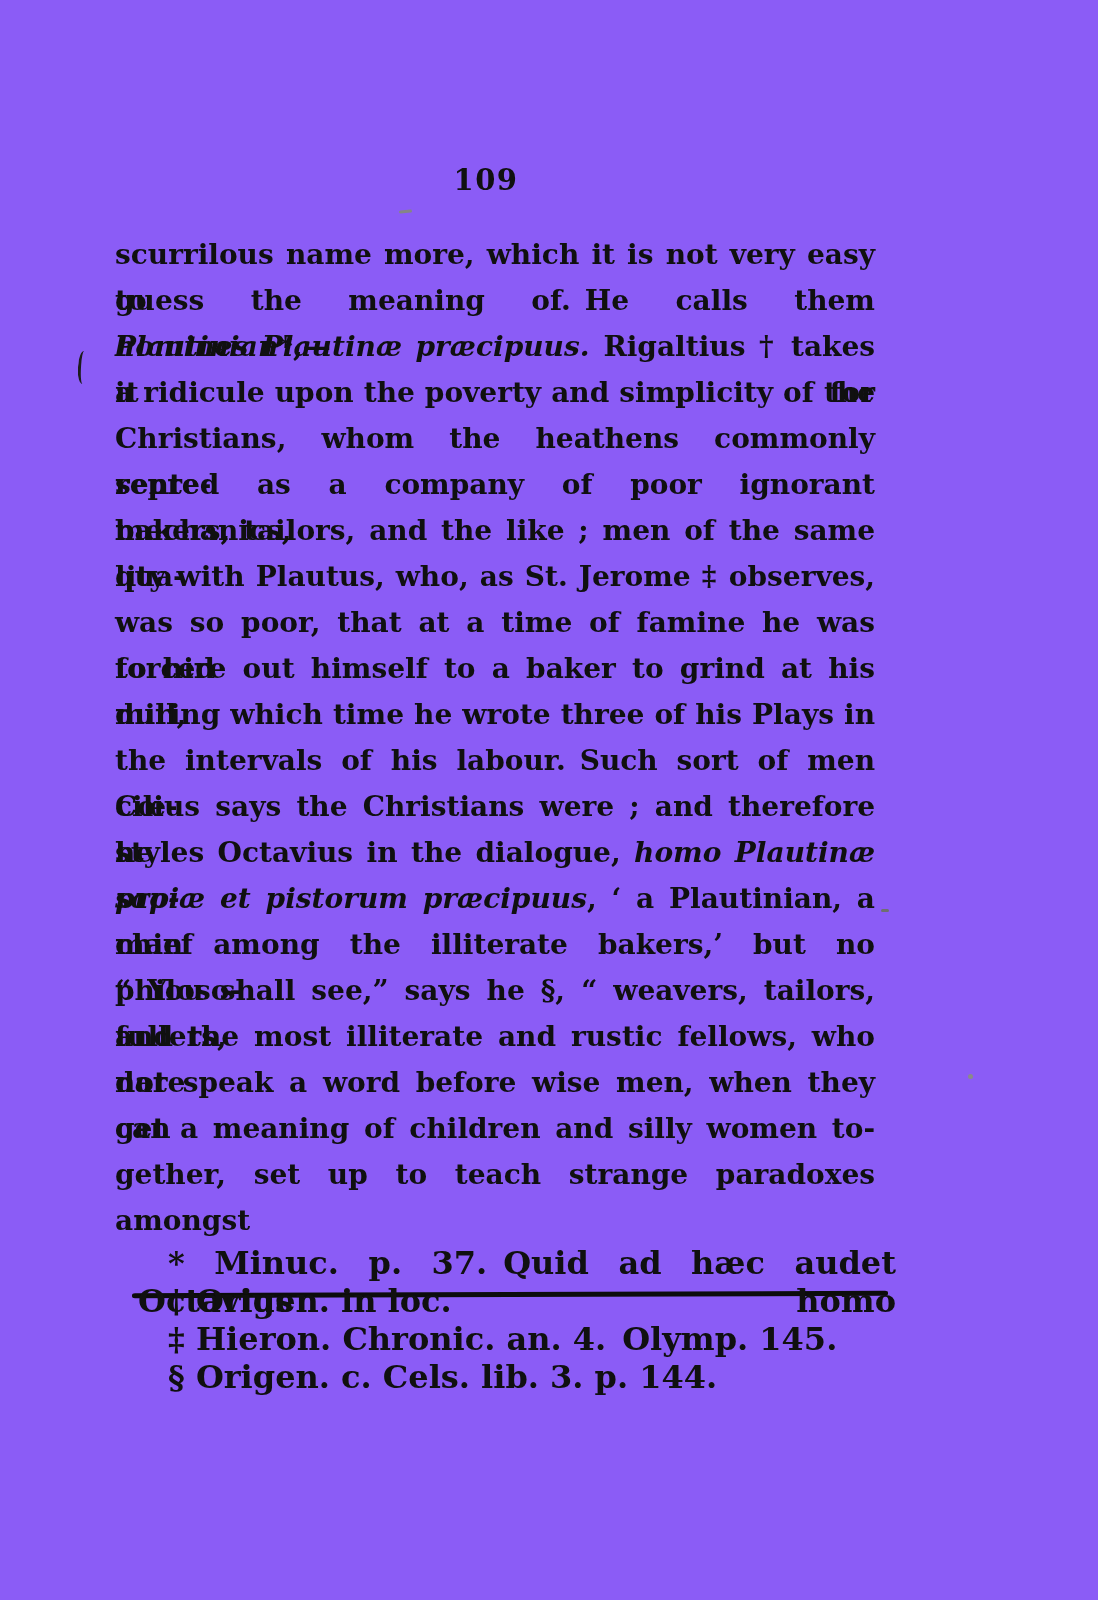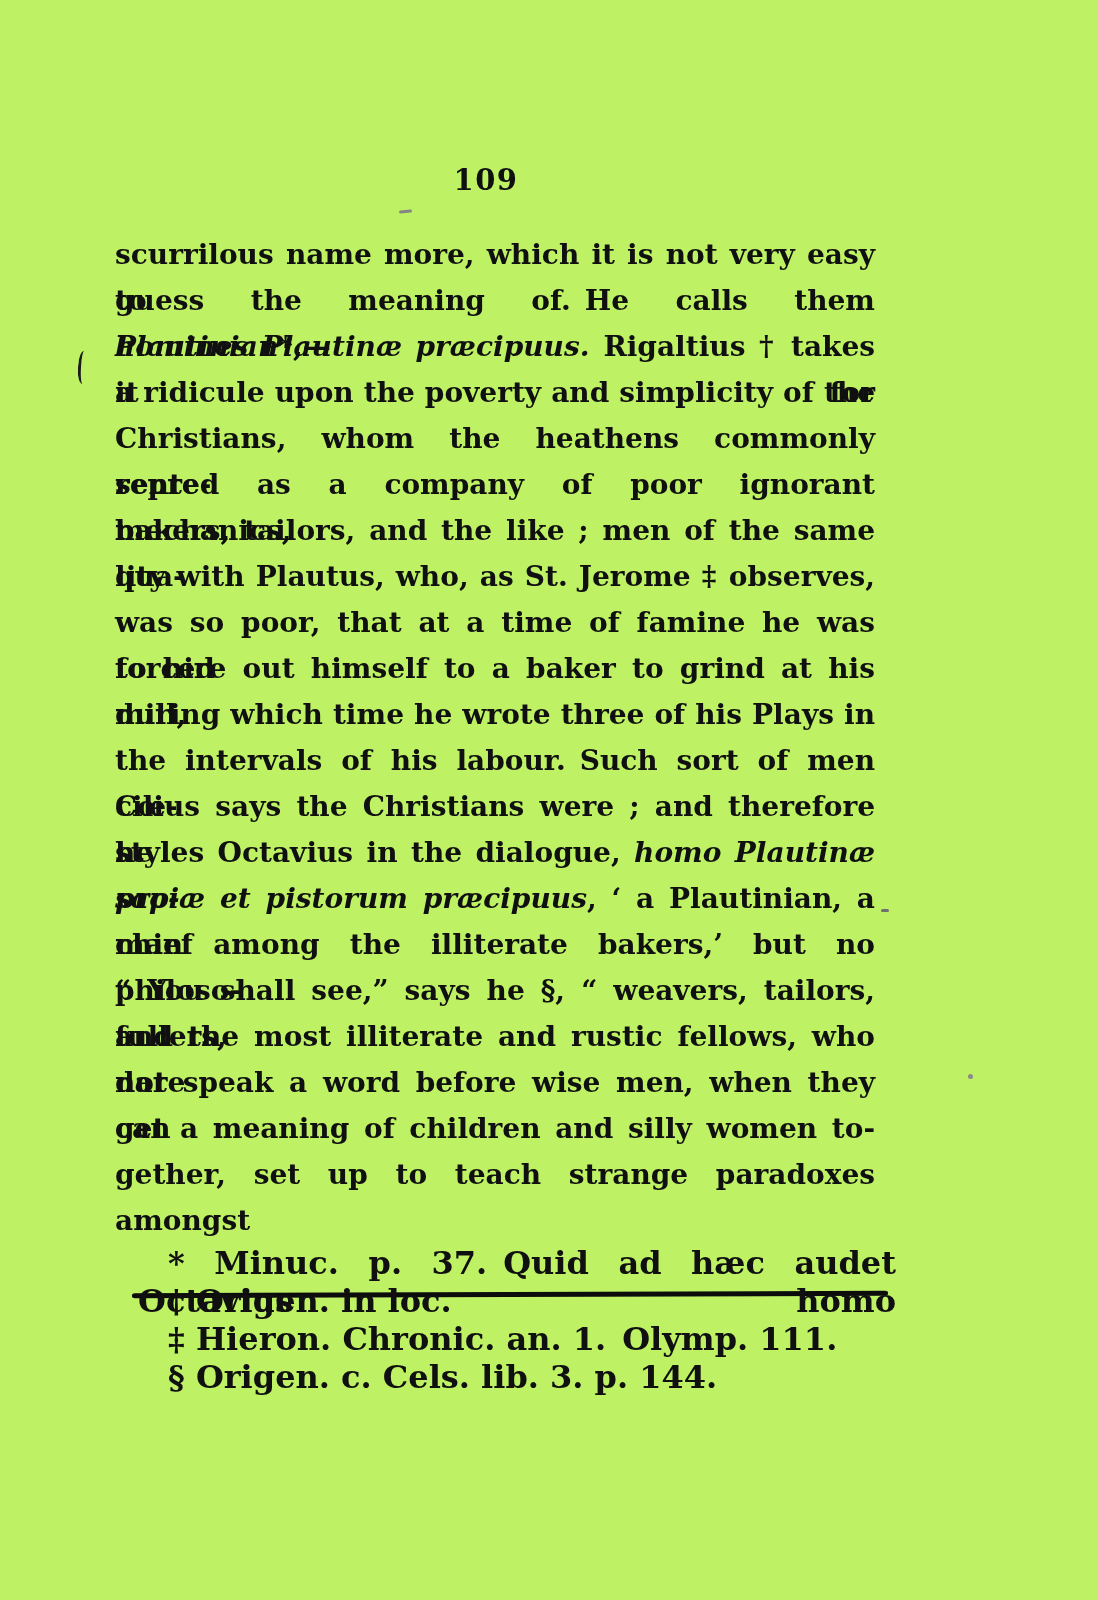--- a/index.html
+++ b/index.html
@@ -4,21 +4,21 @@
 <style>
   html, body { margin:0; padding:0; }
   body {
     width:1098px; height:1600px;
     background:#ffffff;
     position:relative;
     overflow:hidden;
     font-family:"DejaVu Serif", serif;
     color:#101010;
   }
-  .page { position:absolute; inset:0; background:#bef264; }
+  .page { position:absolute; inset:0; background:#8b5cf6; }
 
   .page-number {
     position:absolute; top:163px; left:115px; width:760px;
     text-align:center;
     font-size:29px; font-weight:bold; letter-spacing:1.5px;
     transform:translateX(-9px);
   }
 
   .body-text {
     position:absolute; left:115px; top:232px; width:760px;
@@ -86,20 +86,20 @@
       <div class="tline just"><span>“ You shall see,” says he §, “ weavers, tailors, fullers,</span></div>
       <div class="tline just"><span>and the most illiterate and rustic fellows, who dare</span></div>
       <div class="tline just"><span>not speak a word before wise men, when they can</span></div>
       <div class="tline just"><span>get a meaning of children and silly women to-</span></div>
       <div class="tline just"><span>gether, set up to teach strange paradoxes amongst</span></div>
     </div>
   <div class="rule"></div>
   <div class="footnotes">
       <div class="fline just ind"><span>* Minuc. p. 37. Quid ad hæc audet Octavius homo</span></div>
       <div class="fline ind"><span>† Origen. in loc.</span></div>
-      <div class="fline ind"><span>‡ Hieron. Chronic. an. 1. Olymp. 111.</span></div>
+      <div class="fline ind"><span>‡ Hieron. Chronic. an. 4. Olymp. 145.</span></div>
       <div class="fline ind"><span>§ Origen. c. Cels. lib. 3. p. 144.</span></div>
     </div>
   <div class="stray-stroke"></div>
   <div class="dash-below-number"></div>
   <div class="speck-a"></div>
   <div class="speck-b"></div>
 </div>
 
 </body></html>

